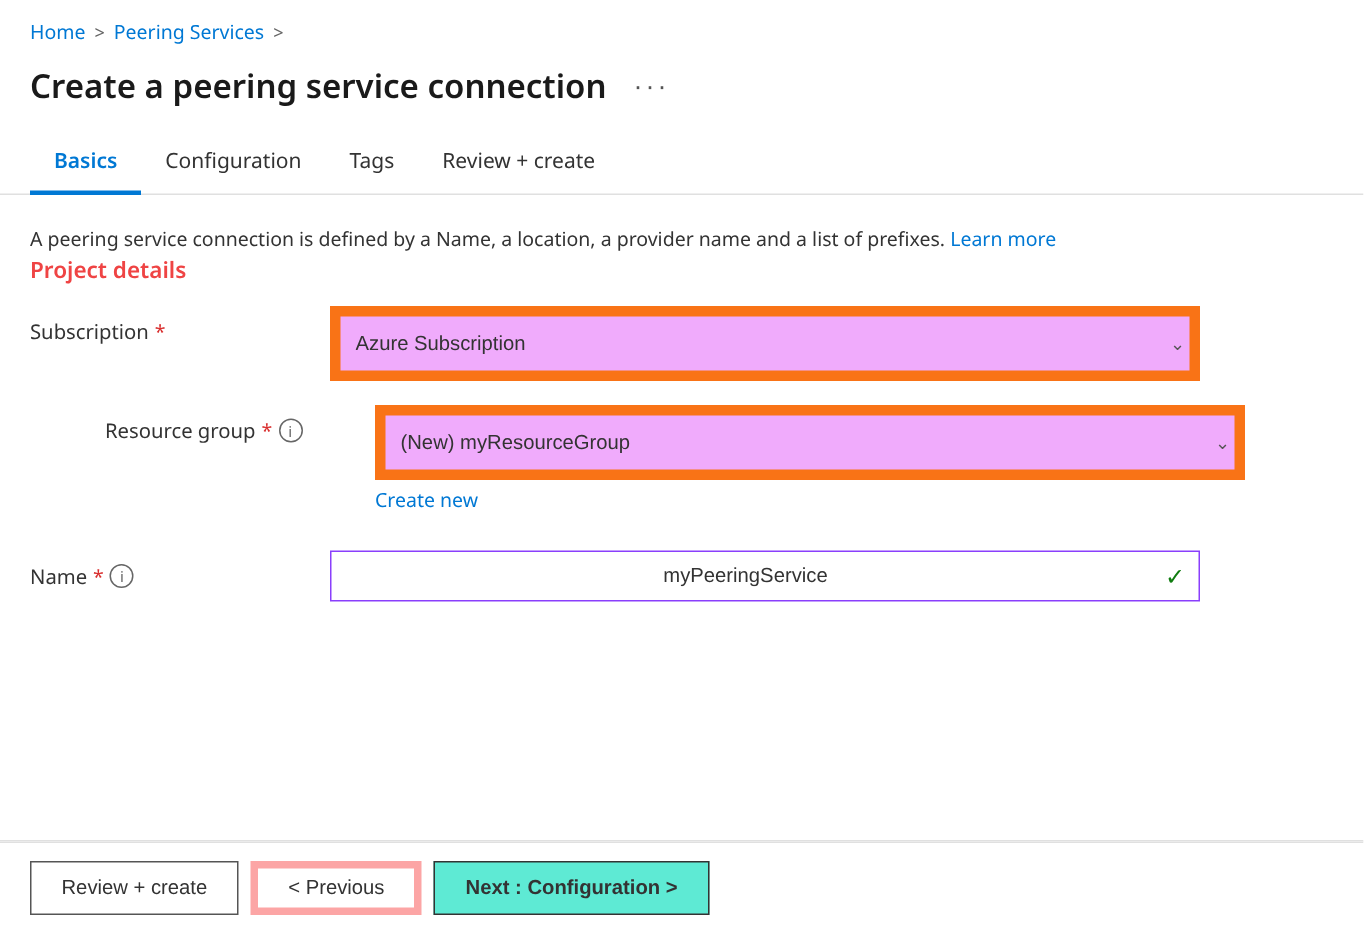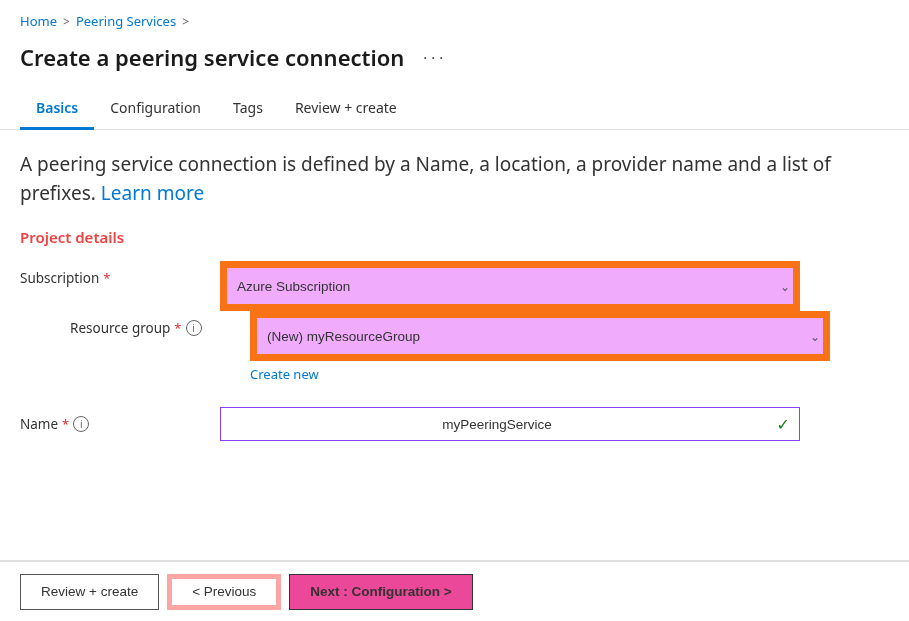--- a/index.html
+++ b/index.html
@@ -67,42 +67,42 @@
       border-bottom: 3px solid #0078d4;
       font-weight: 600;
     }
 
     
     .form-area {
       padding: 20px 20px 20px 20px;
     }
 
     .description-text {
-      font-size: 19px;
-      color: #333;
-      margin-bottom: 20px;
+      font-size: 13px;
+      color: #333;
       line-height: 1.5;
     }
     .description-text a {
       color: #0078d4;
       text-decoration: none;
     }
 
     
     .section-heading {
       font-size: 15px;
       font-weight: 600;
       color: #ef4444;
       margin-bottom: 14px;
     }
 
     
     .form-row {
       display: flex;
       align-items: flex-start;
+      margin-bottom: 16px;
     }
     .form-label {
       width: 200px;
       min-width: 200px;
       font-size: 13.5px;
       padding-top: 8px;
       display: flex;
       align-items: center;
       gap: 4px;
     }
@@ -247,21 +247,21 @@
       align-items: center;
     }
     .btn-primary {
       border: 1.5px solid #555;
       background: #fff;
       color: #333;
       font-weight: 400;
     }
     .btn-next {
       border: 1.5px solid #333;
-      background: #ec4899;
+      background: #5eead4;
       color: #333;
       font-weight: 600;
     }
   </style>
 </head>
 <body>
 
 <nav class="breadcrumb">
   <a>Home</a>
   <span class="sep">&gt;</span>

